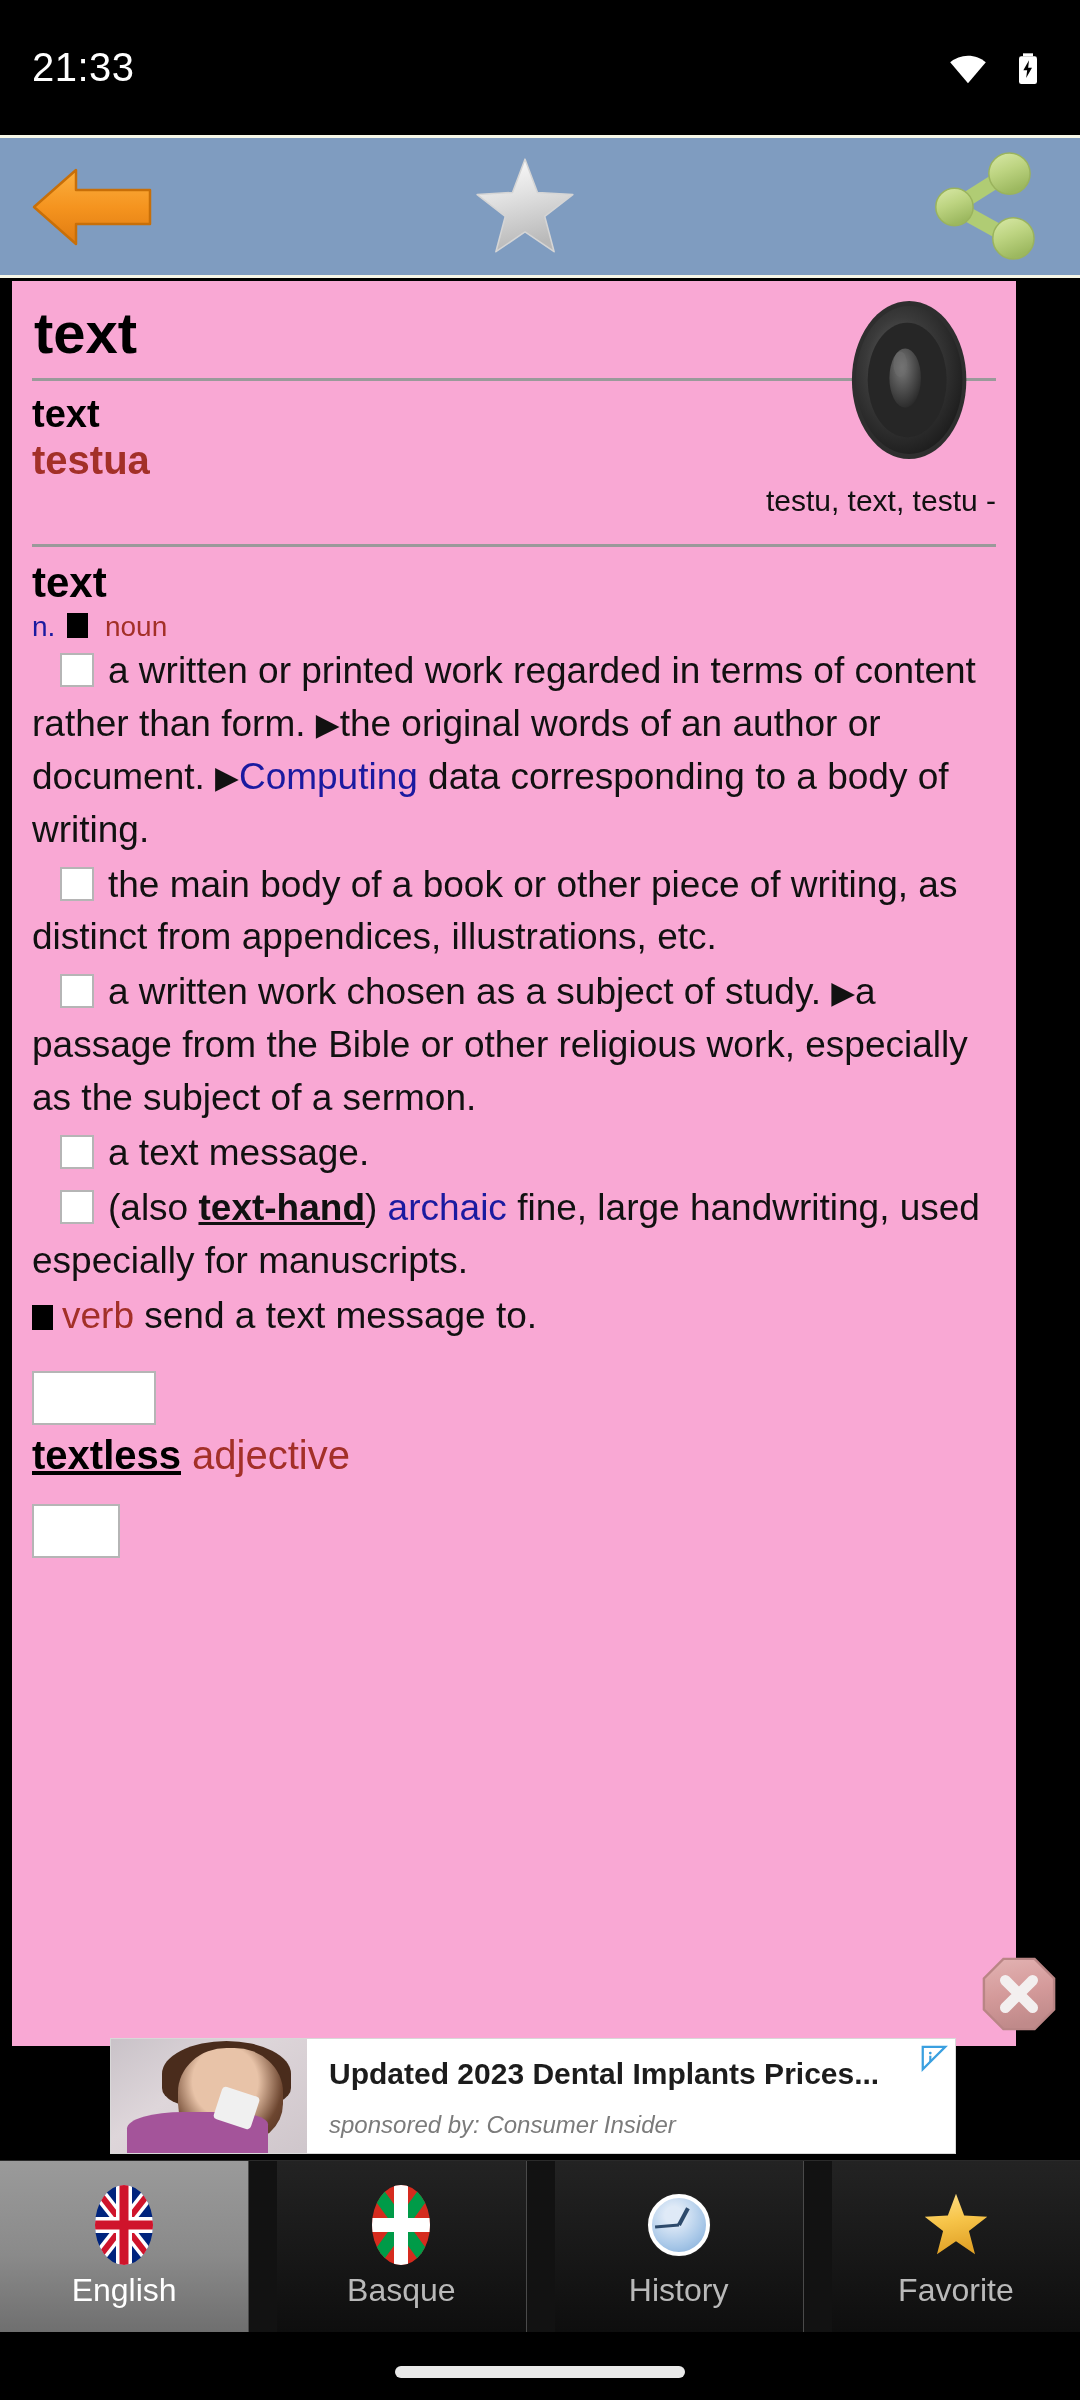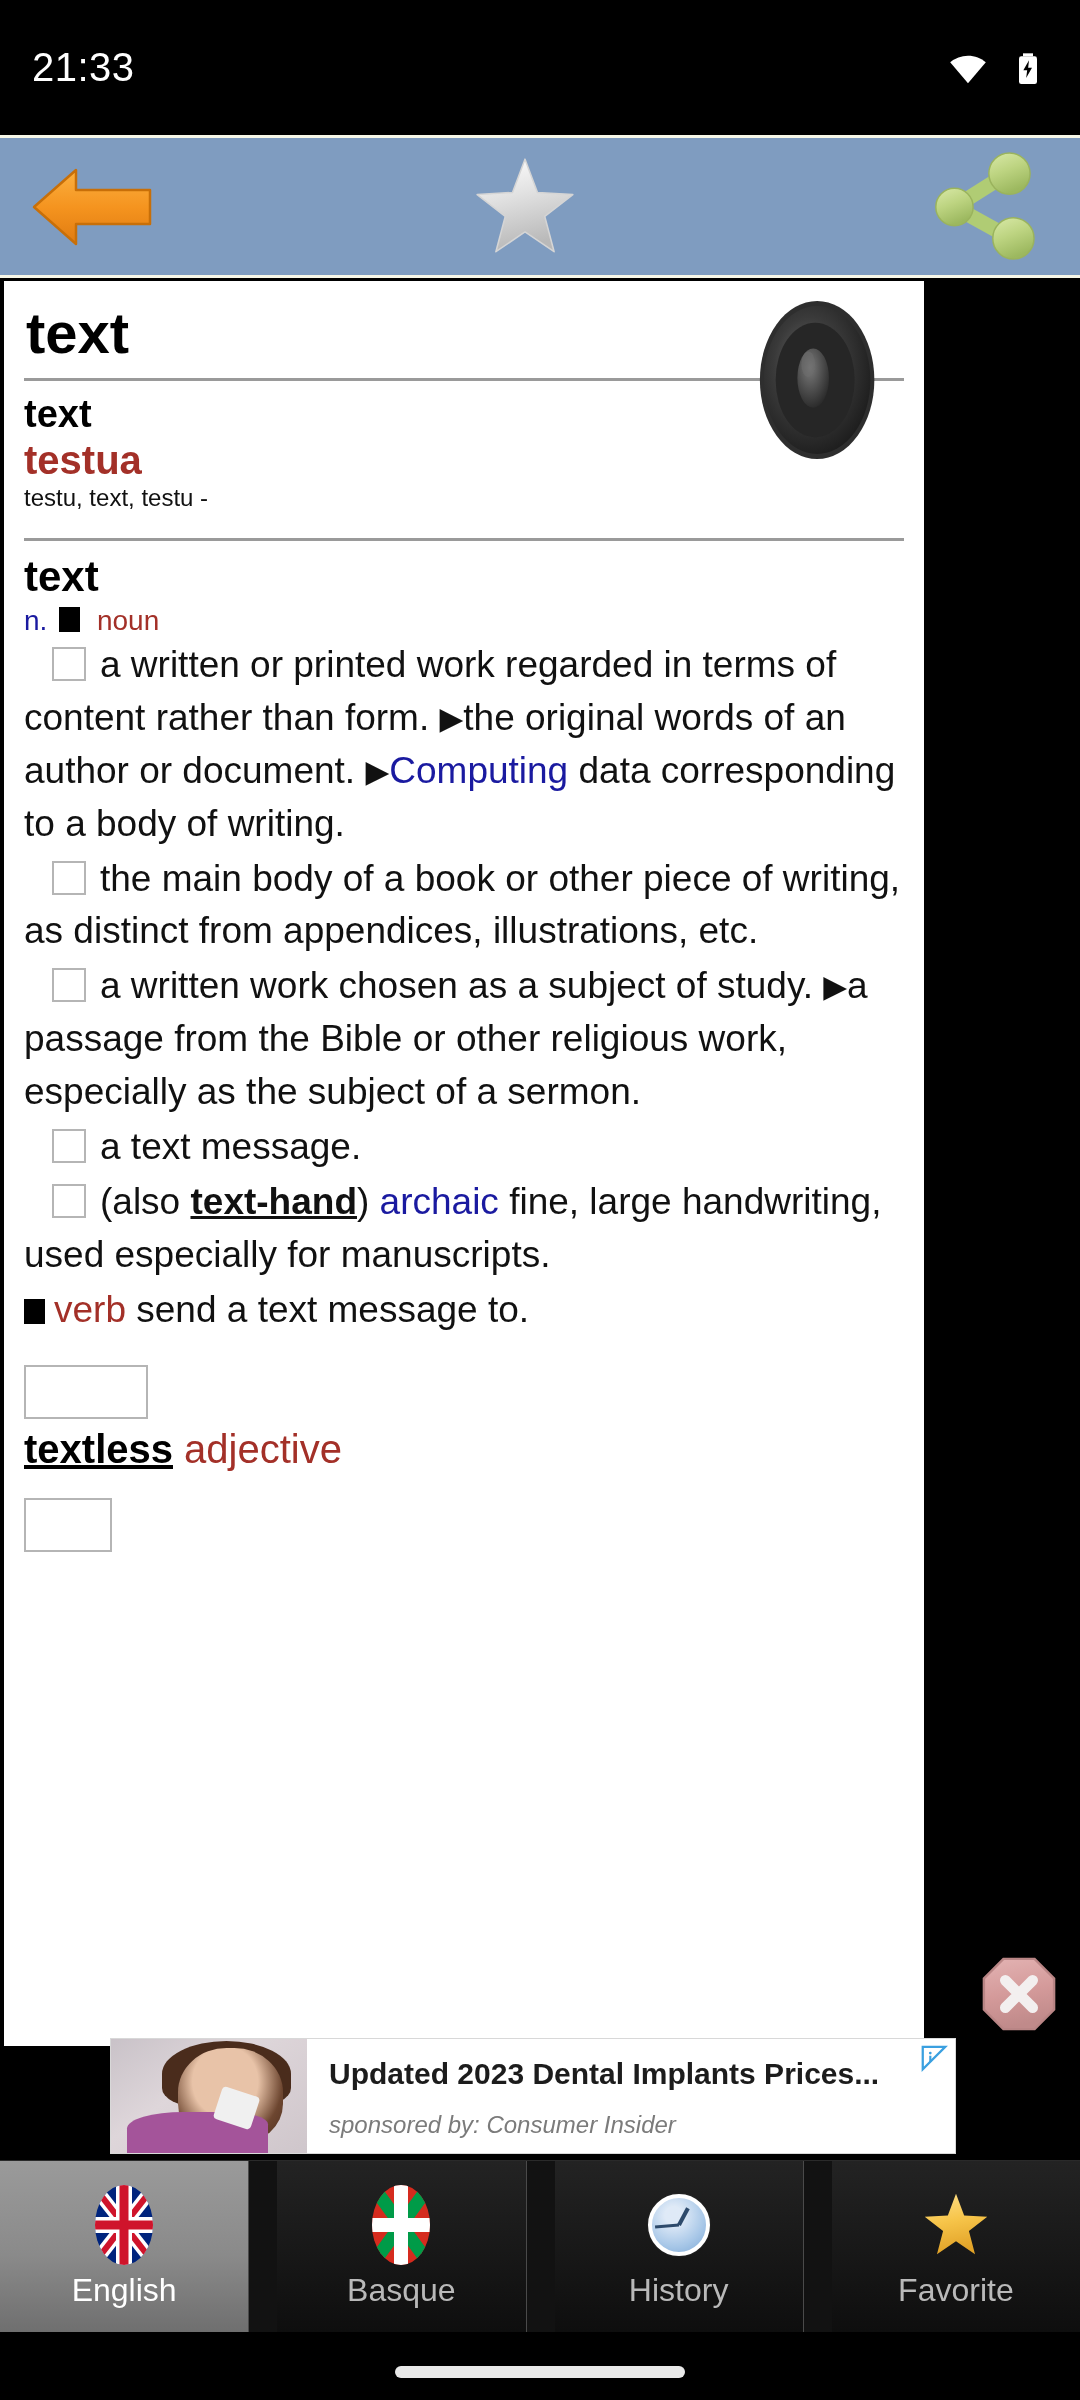--- a/index.html
+++ b/index.html
@@ -48,42 +48,42 @@
     border-top:3px solid #f7f7e8; border-bottom:3px solid #f7f7e8;
     display:flex; align-items:center;
   }
   .tb-btn { height:143px; display:flex; align-items:center; justify-content:center; }
   .tb-back { width:170px; padding-left:14px; }
   .tb-star { flex:1; }
   .tb-share { width:200px; }
 
   
   .content {
-    position:absolute; top:281px; left:4px; width:920px; height:1765px;
-    background:#ffffff; overflow:hidden;
+    position:absolute; top:281px; left:12px; width:1004px; height:1765px;
+    background:#f9a8d4; overflow:hidden;
     padding:0 20px;
   }
   .headword {
     font-size:58px; font-weight:bold; color:#000;
     padding:22px 0 14px 2px; line-height:1.05;
   }
   .hrule { height:3px; background:#9a9a9a; width:100%; margin:0 0 12px 0; }
   .speaker-wrap {
     position:absolute; top:10px; right:22px; width:150px; height:180px;
     pointer-events:auto;
   }
   .speaker {
     position:absolute; top:0; left:0; width:148px; height:178px;
   }
   .bold { font-weight:bold;text-decoration:underline; }
   .red { color:#a33028; }
   .blue { color:#1a1aa0; }
   .tr-head { font-size:38px; font-weight:bold; color:#000; margin-bottom:2px; }
   .tr-basque { font-size:40px; font-weight:bold; color:#a33028; margin-bottom:1px; }
-  .tr-list { font-size:24px; color:#111; }
+  .tr-list { font-size:30px; color:#111;text-align:right; }
 
   .sec-gap { height:26px; }
   .entry-head { font-size:42px; font-weight:bold; color:#000; margin-bottom:4px; }
   .pos-line { font-size:28px; margin-bottom:2px; }
   .sq-black {
     display:inline-block; width:21px; height:25px; background:#000;
     vertical-align:-2px; margin:0 9px 0 4px;
   }
   .sense { font-size:37px; line-height:1.43; color:#111; margin:2px 0; text-indent:0; }
   .tofu {

